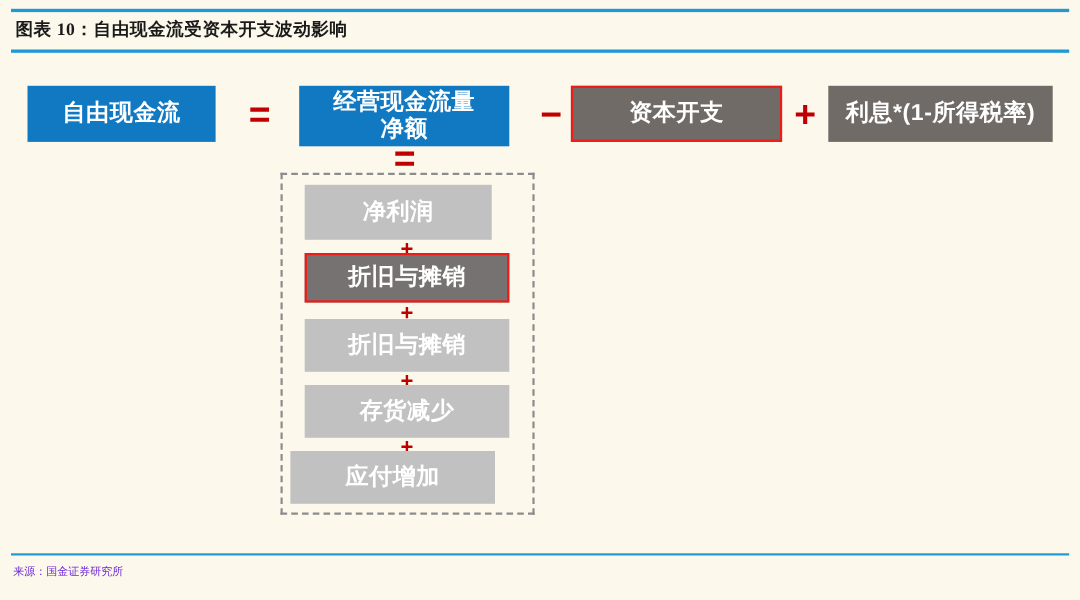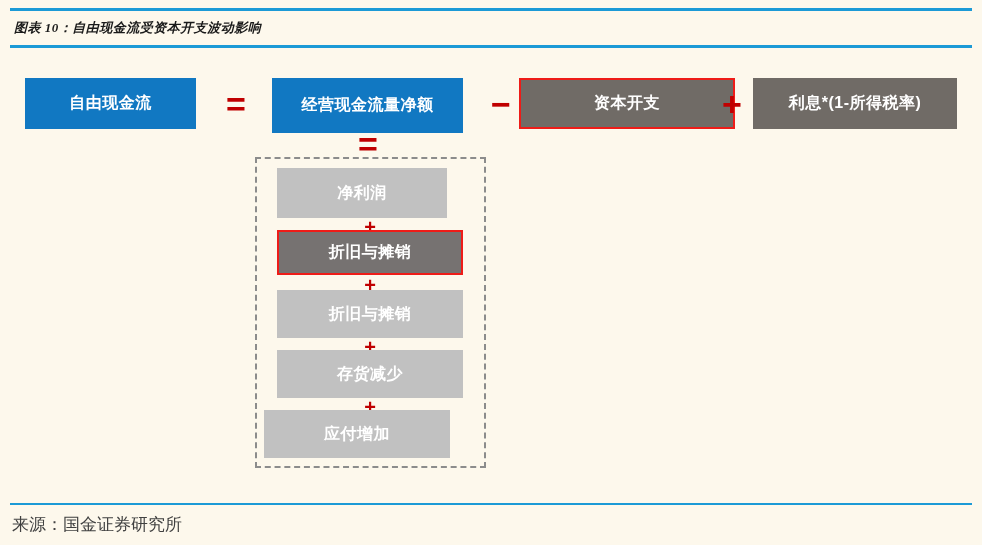--- a/index.html
+++ b/index.html
@@ -38,58 +38,57 @@
     background: #1c9ad6;
   }
   .chart-title {
     position: absolute;
     left: 14px;
     top: 13px;
     width: 900px;
     height: 30px;
     line-height: 30px;
     font-family: "Liberation Serif", serif;
-    font-style: italic;
     font-weight: bold;
-    font-size: 13px;
+    font-size: 16px;
     color: #1a1a1a;
     letter-spacing: 0.5px;
     white-space: nowrap;
   }
 
   
   .rule-bottom {
     position: absolute;
     left: 10px;
     top: 503px;
     width: 962px;
     height: 2px;
     background: #1c9ad6;
   }
   .source {
     position: absolute;
     left: 12px;
     top: 513px;
     font-family: "Liberation Serif", serif;
-    font-size: 17px;
-    color: #404040;
+    font-size: 10px;
+    color: #6d28d9;
     white-space: nowrap;
   }
 
   
   .box {
     position: absolute;
     box-sizing: border-box;
     display: flex;
     align-items: center;
     justify-content: center;
     text-align: center;
     color: #ffffff;
     font-weight: bold;
-    font-size: 16px;
+    font-size: 21px;
     line-height: 1.15;
     letter-spacing: 0.5px;
   }
   .box-blue   { background: #1178c2; }
   .box-gray-d { background: #706b66; }
   .box-gray-l { background: #c1c1c1; }
   .box-gray-m { background: #767271; }
   .red-outline { border: 2px solid #ee1c18; }
 
   
@@ -121,28 +120,28 @@
   <div class="rule-top"></div>
   <div class="chart-title">图表 10：自由现金流受资本开支波动影响</div>
   <div class="rule-under-title"></div>
 
   <div class="box box-blue" style="left:25px; top:78px; width:171px; height:51px;">
     <span>自由现金流</span>
   </div>
 
   <div class="op op-lg" style="left:218px; top:88px; width:36px; height:32px;">=</div>
 
-  <div class="box box-blue" style="left:272px; top:78px; width:191px; height:55px; flex-direction:row;">
+  <div class="box box-blue" style="left:272px; top:78px; width:191px; height:55px; flex-direction:column;">
     <span>经营现金流量</span>
     <span>净额</span>
   </div>
 
   <div class="op op-lg" style="left:483px; top:88px; width:36px; height:32px;">−</div>
 
-  <div class="box box-gray-d red-outline" style="left:519px; top:78px; width:216px; height:51px;text-align:right;">
+  <div class="box box-gray-d red-outline" style="left:519px; top:78px; width:192px; height:51px;text-align:right;">
     <span>资本开支</span>
   </div>
 
   <div class="op op-lg" style="left:714px; top:88px; width:36px; height:32px;">+</div>
 
   <div class="box box-gray-d" style="left:753px; top:78px; width:204px; height:51px;">
     <span>利息*(1-所得税率)</span>
   </div>
 
   <div class="op op-lg" style="left:350px; top:131px; width:36px; height:26px;">=</div>

